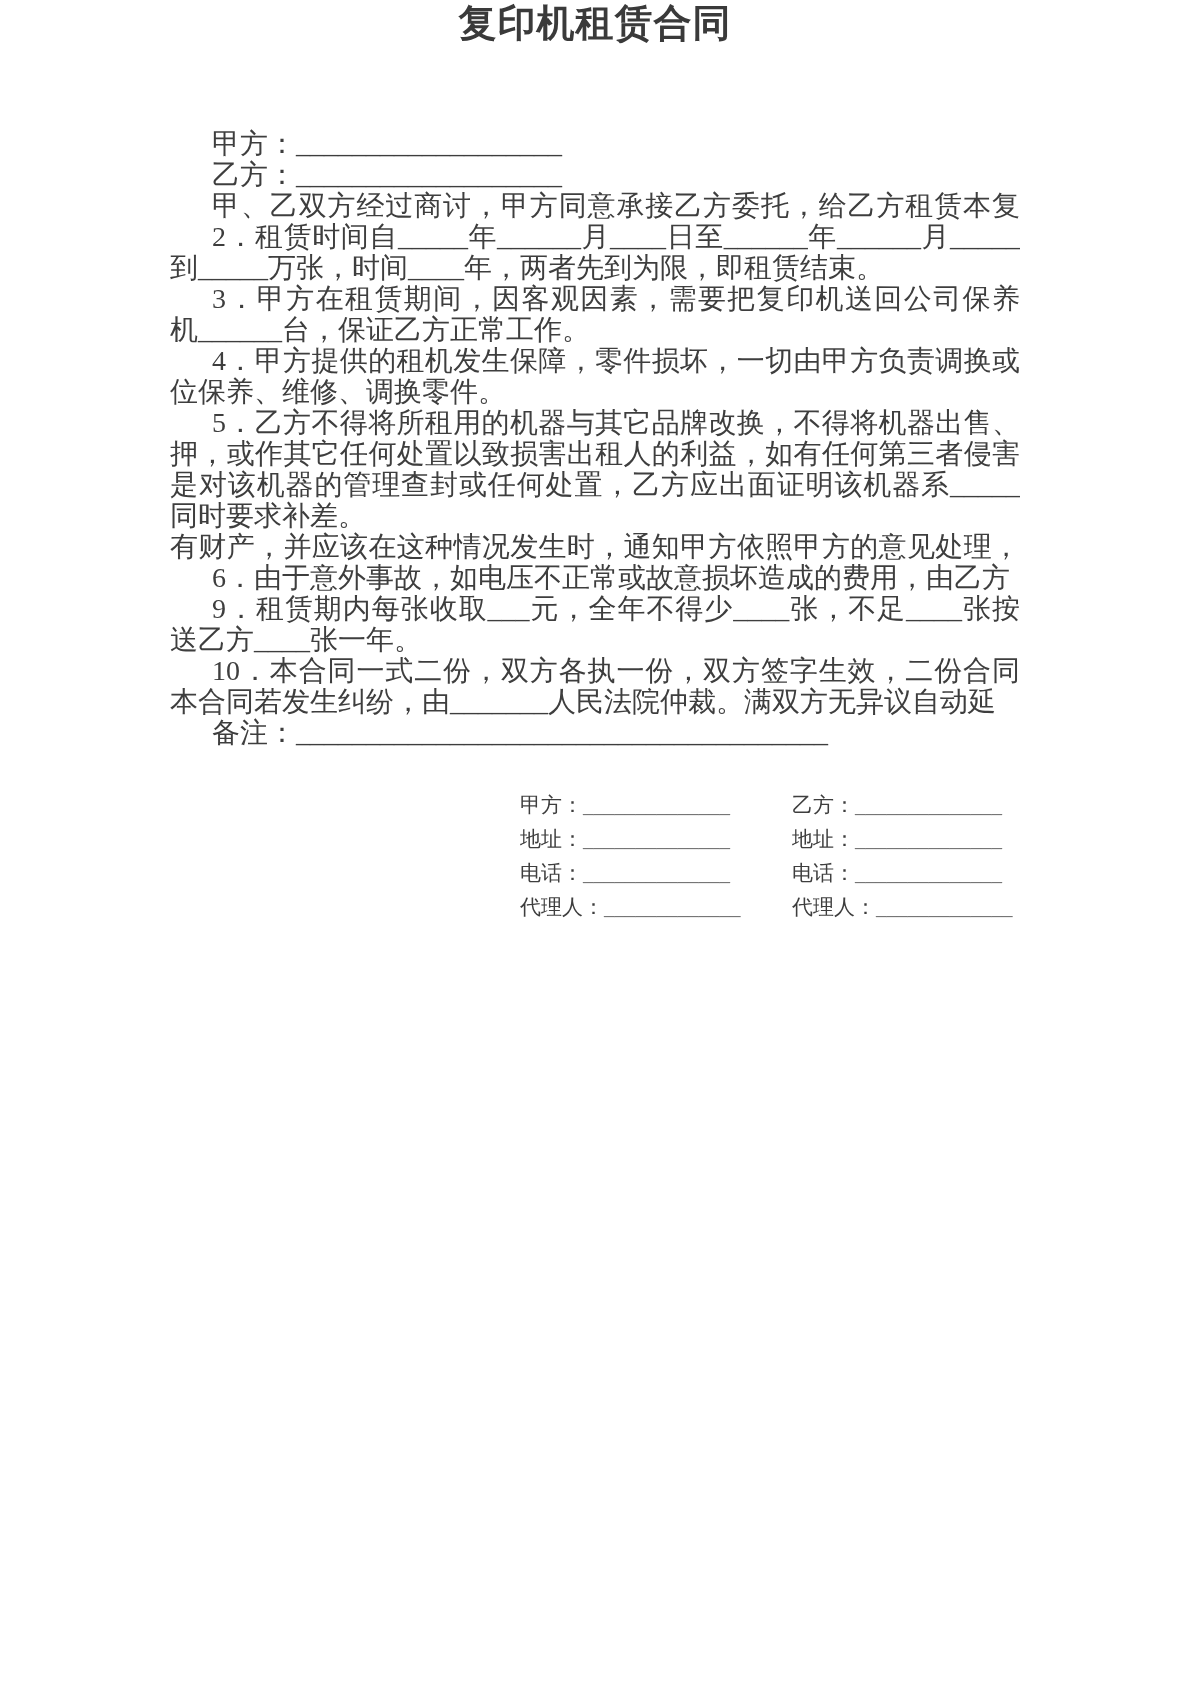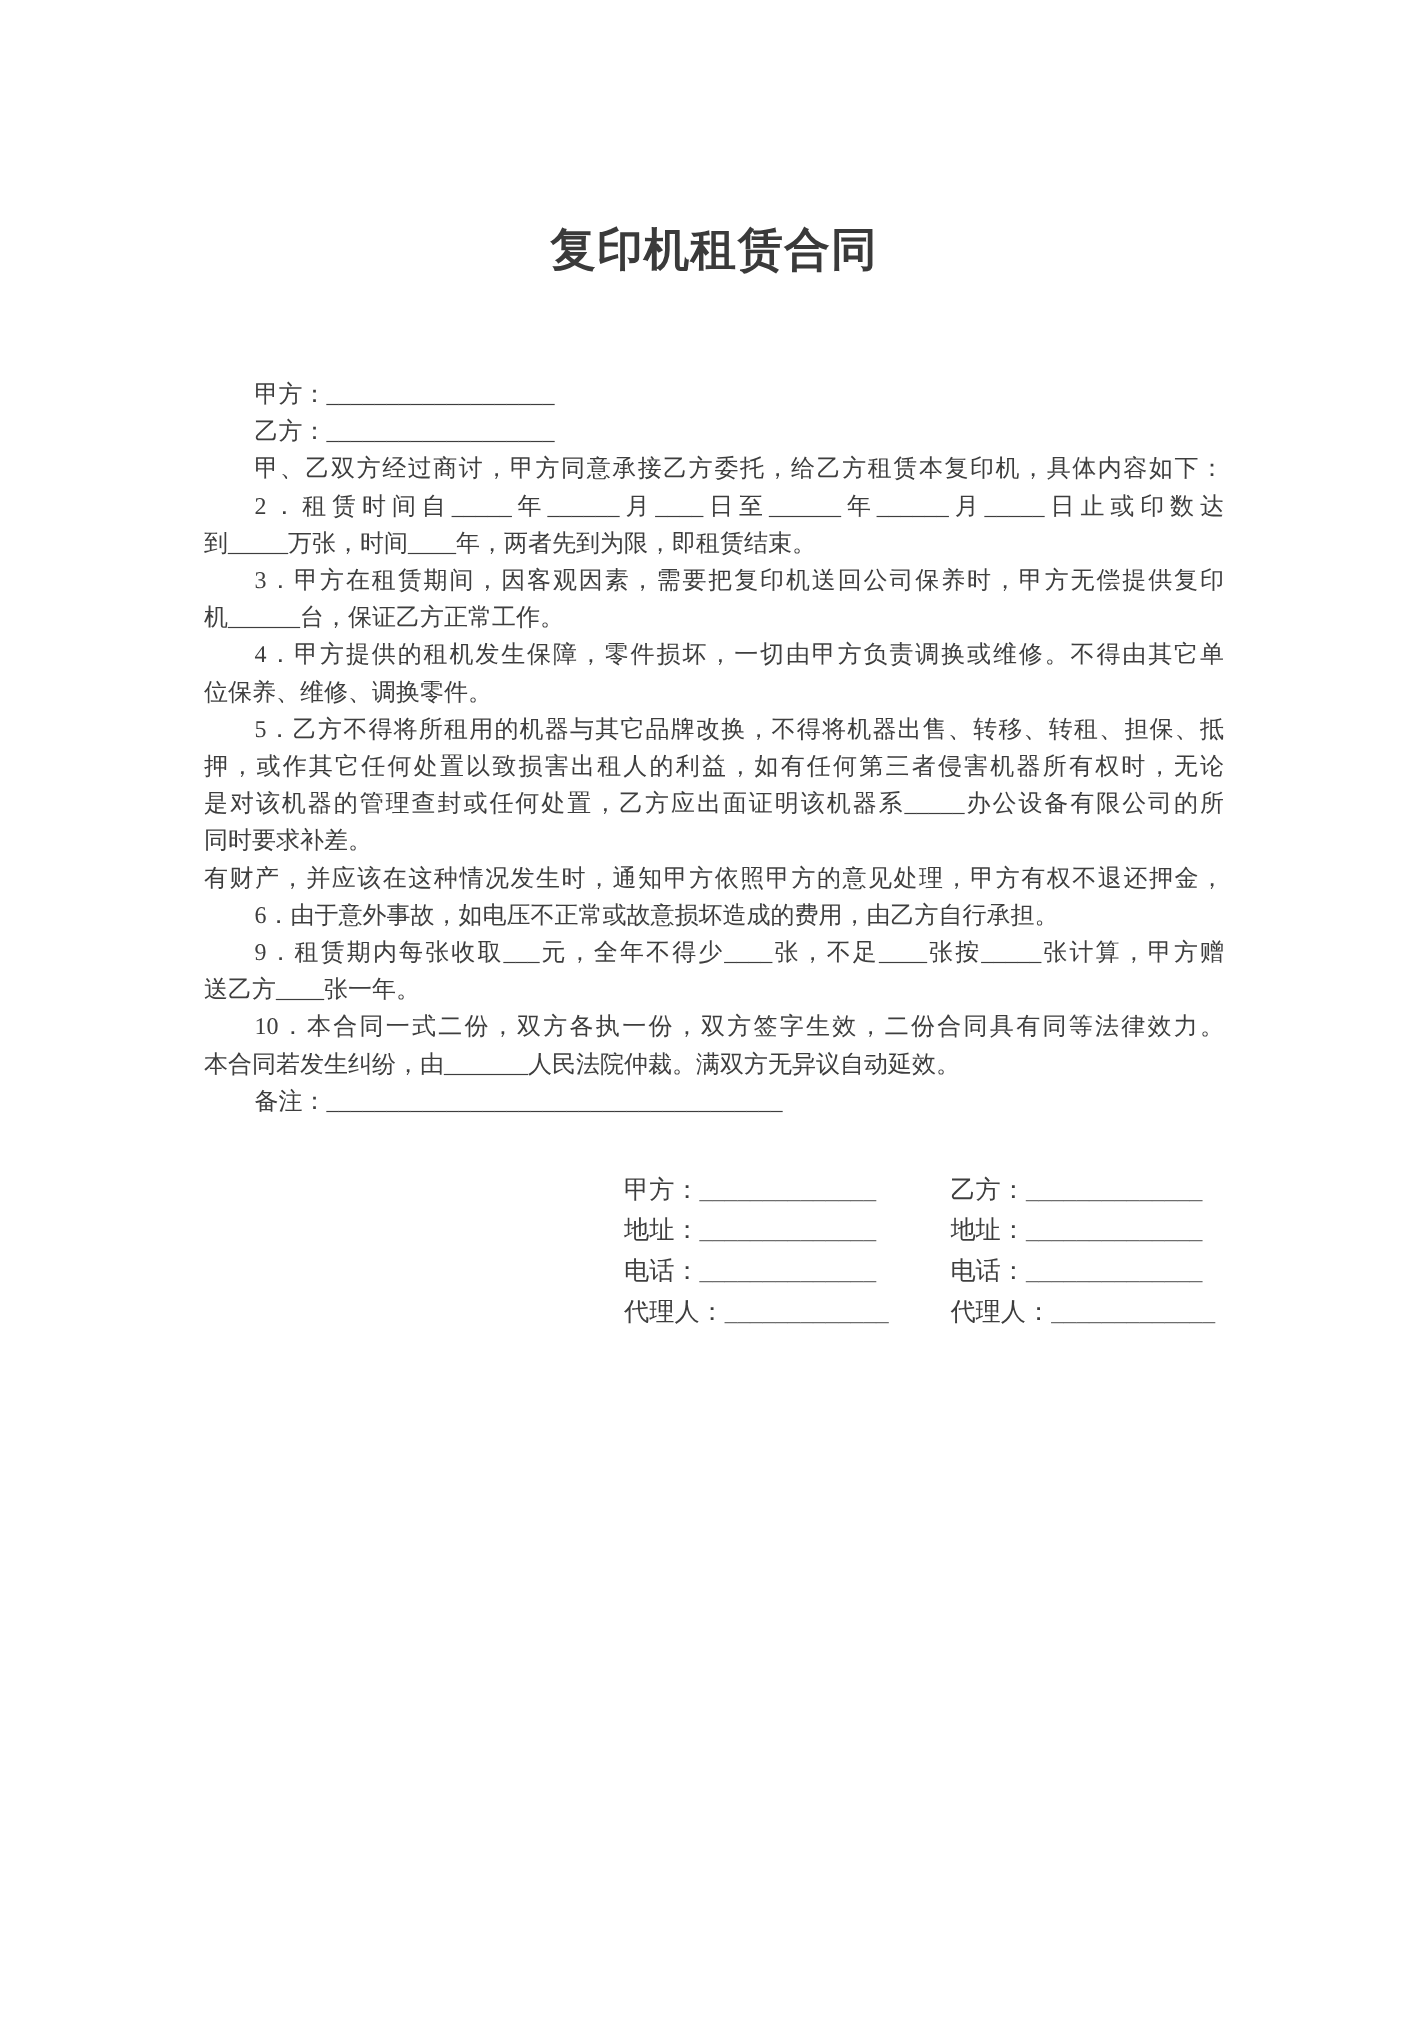--- a/index.html
+++ b/index.html
@@ -8,32 +8,31 @@
     width: 1190px;
     height: 1683px;
     margin: 0 auto;
     background: #ffffff;
     font-family: "Liberation Serif", "DejaVu Serif", serif;
     color: #3e3e3e;
     overflow: hidden;
   }
   .title {
     margin: 0;
-    padding-top: 186px;
     font-size: 38px;
     line-height: 46px;
     font-weight: 700;
     text-align: center;
     color: #3a3a3a;
     letter-spacing: 1px;
   }
   .content {
     margin: 82px 170px 0 170px;
     width: 850px;
-    font-size: 20px;
+    font-size: 28px;
   }
   .line {
     height: 31px;
     line-height: 31px;
     overflow: hidden;
   }
   .indent { padding-left: 42px; }
   .fill {
     text-align: justify;
     text-align-last: justify;

